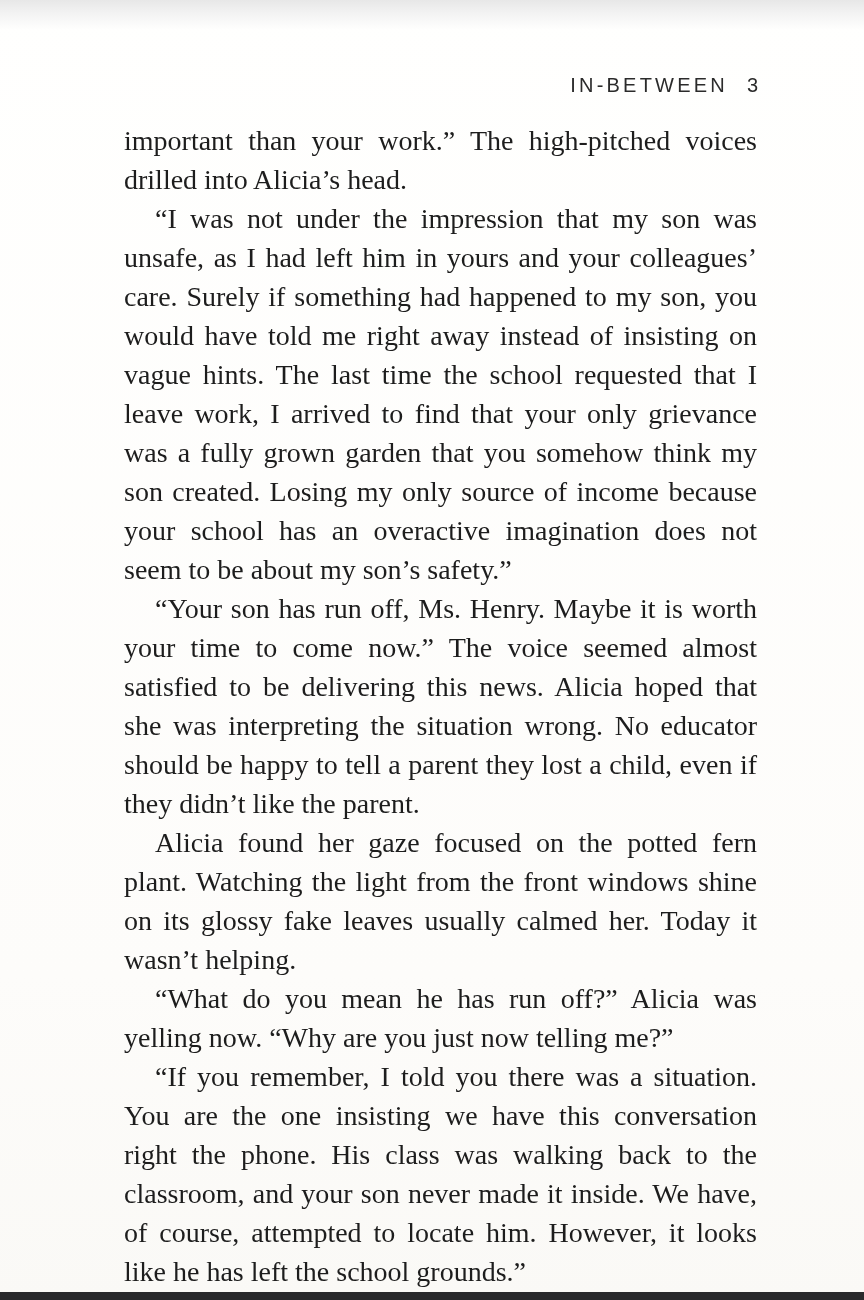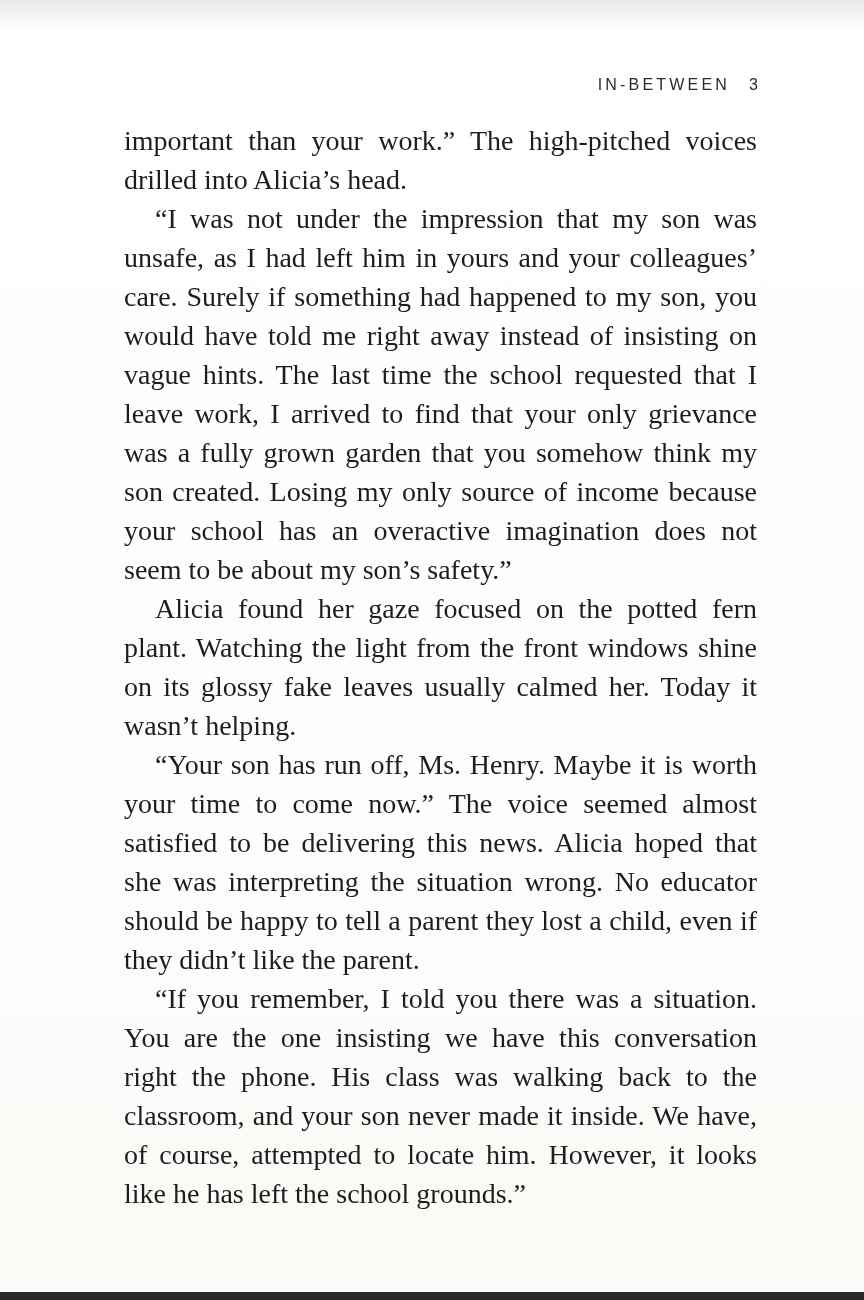--- a/index.html
+++ b/index.html
@@ -27,21 +27,21 @@
     height: 30px;
     background: linear-gradient(180deg, #e7e7e7 0%, #f3f3f3 45%, rgba(255,255,255,0) 100%);
     pointer-events: none;
   }
   .running-header {
     position: absolute;
     top: 74px;
     right: 106px;
     text-align: left;
     font-family: "Liberation Sans", sans-serif;
-    font-size: 16px;
+    font-size: 20px;
     line-height: 22px;
     letter-spacing: 3.2px;
     color: #2b2b2b;
     white-space: nowrap;
   }
   .running-header .page-number {
     margin-left: 19px;
     letter-spacing: 0;
   }
   .text-block {
@@ -78,20 +78,21 @@
 
   <div class="page-top-shadow"></div>
 
   <div class="running-header">
     <span class="running-title">IN-BETWEEN</span><span class="page-number">3</span>
   </div>
 
   <div class="text-block">
     <p class="no-indent">important than your work.” The high-pitched voices drilled into Alicia’s head.</p>
     <p>“I was not under the impression that my son was unsafe, as I had left him in yours and your colleagues’ care. Surely if something had happened to my son, you would have told me right away instead of insisting on vague hints. The last time the school requested that I leave work, I arrived to find that your only grievance was a fully grown garden that you somehow think my son created. Losing my only source of income because your school has an overactive imagination does not seem to be about my son’s safety.”</p>
+    <p>“Your son has run off, Ms. Henry. Maybe it is worth your time to come now.” The voice seemed almost satisfied to be delivering this news. Alicia hoped that she was interpreting the situation wrong. No educator should be happy to tell a parent they lost a child, even if they didn’t like the parent.</p>
     <p>Alicia found her gaze focused on the potted fern plant. Watching the light from the front windows shine on its glossy fake leaves usually calmed her. Today it wasn’t helping.</p>
-    <p>“Your son has run off, Ms. Henry. Maybe it is worth your time to come now.” The voice seemed almost satisfied to be delivering this news. Alicia hoped that she was interpreting the situation wrong. No educator should be happy to tell a parent they lost a child, even if they didn’t like the parent.</p>
+    <p>“What do you mean he has run off?” Alicia was yelling now. “Why are you just now telling me?”</p>
     <p>“If you remember, I told you there was a situation. You are the one insisting we have this conversation right the phone. His class was walking back to the classroom, and your son never made it inside. We have, of course, attempted to locate him. However, it looks like he has left the school grounds.”</p>
   </div>
 
   <div class="bottom-bar"></div>
 
 </div>
 
 </body></html>

